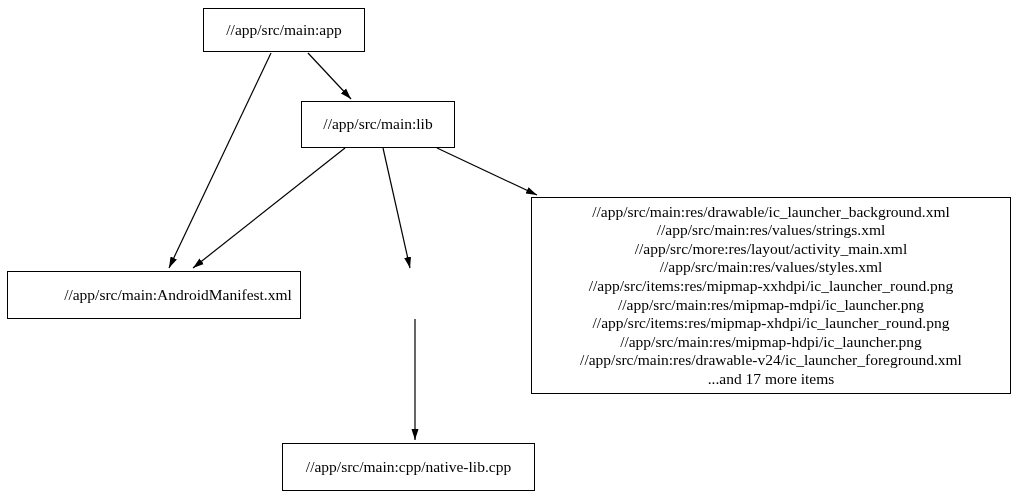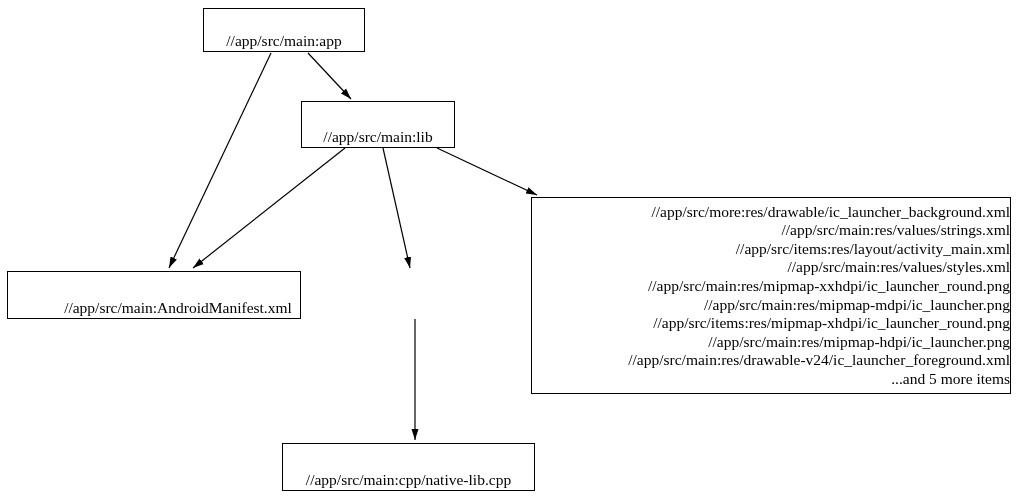--- a/index.html
+++ b/index.html
@@ -26,21 +26,21 @@
   .edges line {
     stroke: #000000;
     stroke-width: 1.2;
   }
   .node {
     position: absolute;
     box-sizing: border-box;
     border: 1.2px solid #000000;
     background: #ffffff;
     display: flex;
-    align-items: flex-end;
+    align-items: center;
     justify-content: center;
     text-align: center;
     font-size: 15.5px;
     line-height: 18.6px;
     white-space: nowrap;
   }
   .node-app      { left: 203px; top: 8px;   width: 162px; height: 44px; }
   .node-lib      { left: 301px; top: 101px; width: 154px; height: 47px; }
   .node-manifest { left: 7px;   top: 271px; width: 294px; height: 48px; padding-left: 48px; }
   .node-jni      { left: 325px; top: 271px; width: 180px; height: 48px; }
@@ -76,29 +76,29 @@
   <div class="node node-lib">
     <span>//app/src/main:lib</span>
   </div>
 
   <div class="node node-manifest">
     <span>//app/src/main:AndroidManifest.xml</span>
   </div>
 
 
   <div class="node node-res">
-    <span class="res-line">//app/src/more:res/drawable/ic_launcher_background.xml</span>
+    <span class="res-line">//app/src/main:res/drawable/ic_launcher_background.xml</span>
     <span class="res-line">//app/src/main:res/values/strings.xml</span>
-    <span class="res-line">//app/src/items:res/layout/activity_main.xml</span>
+    <span class="res-line">//app/src/more:res/layout/activity_main.xml</span>
     <span class="res-line">//app/src/main:res/values/styles.xml</span>
-    <span class="res-line">//app/src/main:res/mipmap-xxhdpi/ic_launcher_round.png</span>
+    <span class="res-line">//app/src/items:res/mipmap-xxhdpi/ic_launcher_round.png</span>
     <span class="res-line">//app/src/main:res/mipmap-mdpi/ic_launcher.png</span>
     <span class="res-line">//app/src/items:res/mipmap-xhdpi/ic_launcher_round.png</span>
     <span class="res-line">//app/src/main:res/mipmap-hdpi/ic_launcher.png</span>
     <span class="res-line">//app/src/main:res/drawable-v24/ic_launcher_foreground.xml</span>
-    <span class="res-line">...and 5 more items</span>
+    <span class="res-line">...and 17 more items</span>
   </div>
 
   <div class="node node-cpp">
     <span>//app/src/main:cpp/native-lib.cpp</span>
   </div>
 
 </div>
 
 </body></html>

